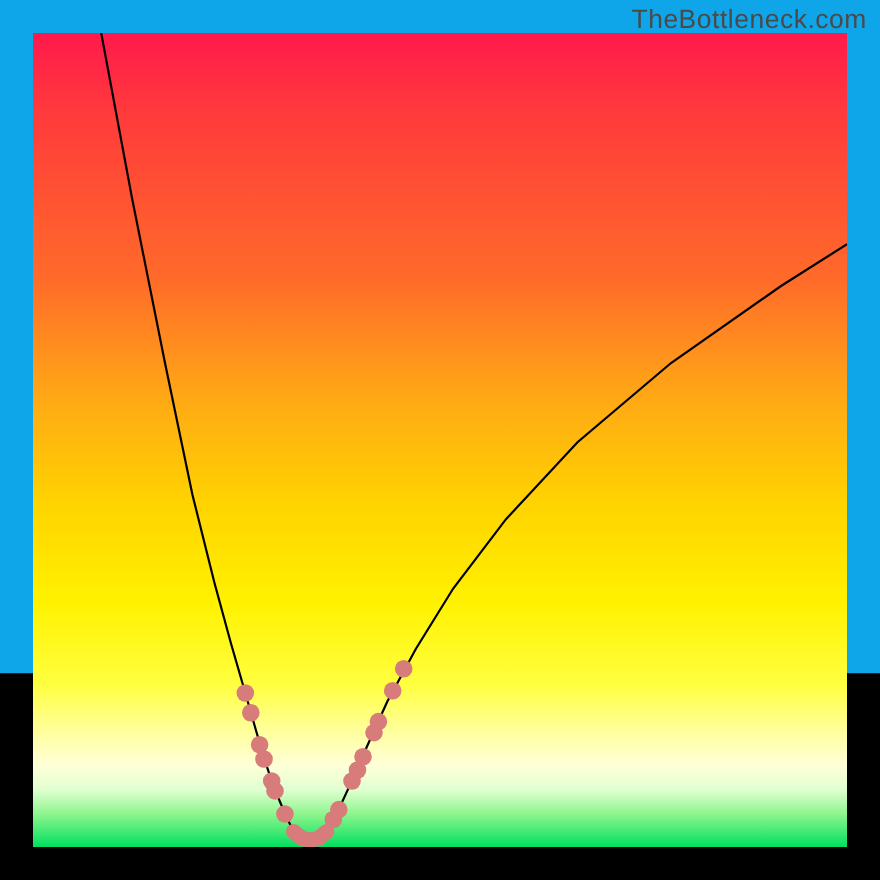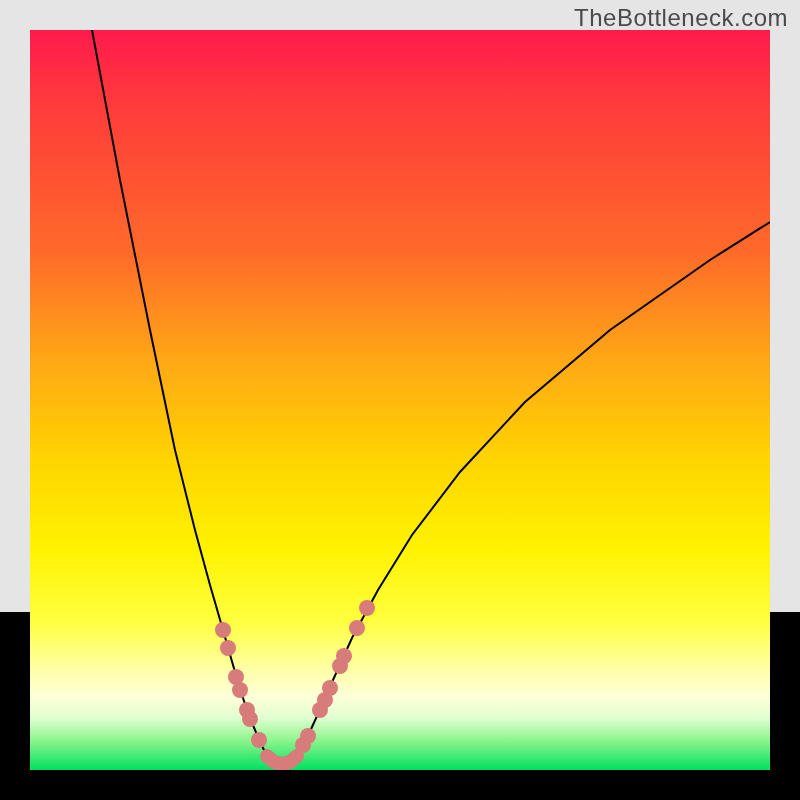--- a/index.html
+++ b/index.html
@@ -10,21 +10,21 @@
     overflow: hidden;
     background: #000;
     font-family: Arial, Helvetica, sans-serif;
   }
   .frame {
     position: absolute;
     top: 0;
     left: 0;
     width: 800px;
     height: 612px;
-    background: #e5e5e5;
+    background: #0ea5e9;
   }
   .plot-area {
     position: absolute;
     top: 30px;
     left: 30px;
     width: 740px;
     height: 740px;
     background: linear-gradient(to bottom,
       #ff1a4d 0%,
       #ff3b3b 10%,

